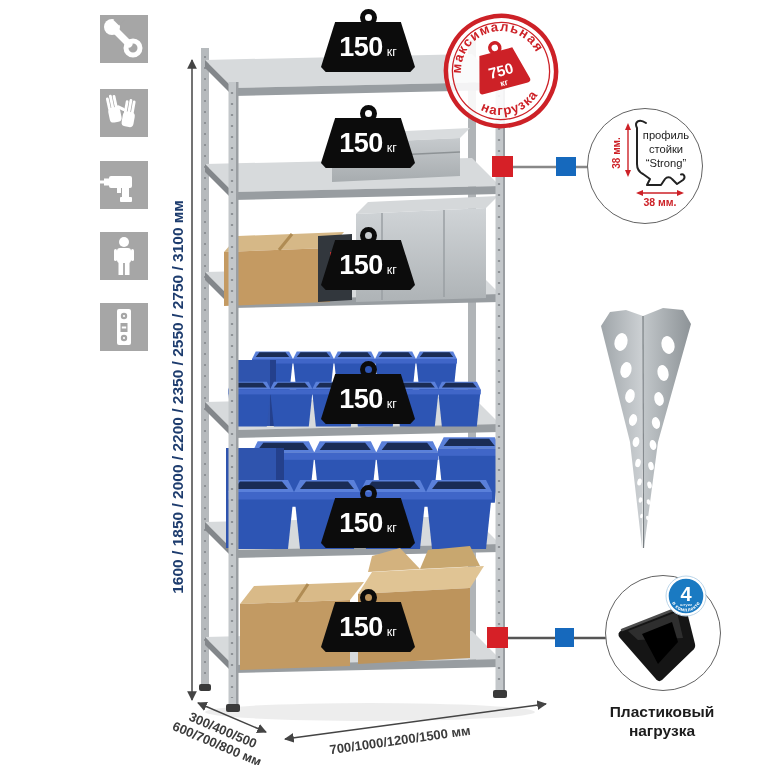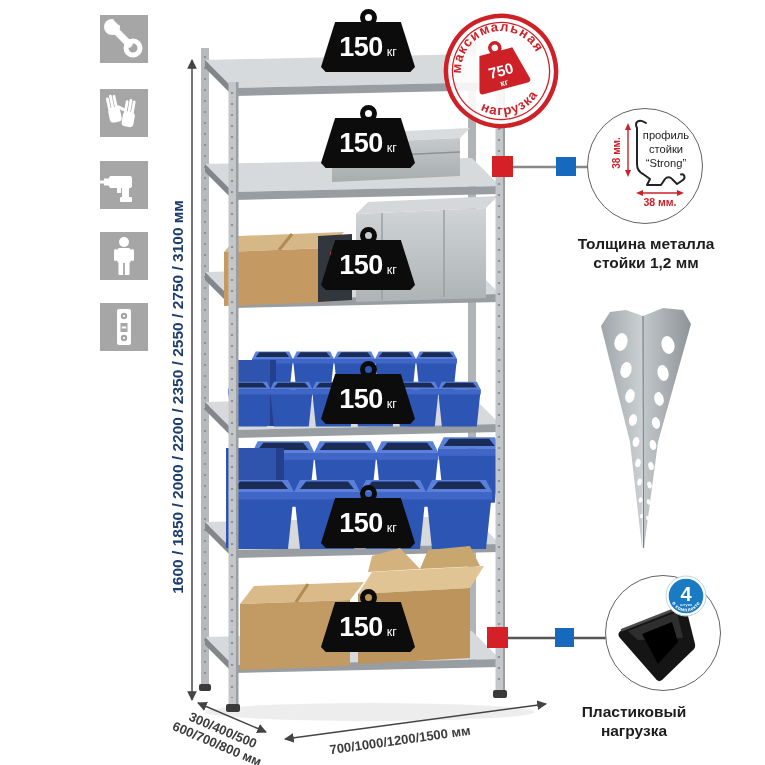--- a/index.html
+++ b/index.html
@@ -316,24 +316,20 @@
       <polygon points="55,81 55,87 48,84" fill="#cd2127"></polygon>
       <polygon points="89,81 89,87 96,84" fill="#cd2127"></polygon>
       <text x="72" y="97" text-anchor="middle" font-size="10.5" font-weight="bold" fill="#cd2127" font-family="Liberation Sans, sans-serif">38 мм.</text>
       <g font-size="11.2" fill="#1c1c1c" text-anchor="middle" font-family="Liberation Sans, sans-serif">
         <text x="78" y="30">профиль</text>
         <text x="78" y="44">стойки</text>
         <text x="78" y="58">“Strong”</text>
       </g>
     </svg>
   </div>
-  <div class="caption" style="left:556px;top:234px">
-    <span>Толщина металла</span><br>
-    <span>стойки 1,2 мм</span>
-  </div>
 
   <svg class="abs" style="left:588px;top:300px" width="125" height="252" viewBox="0 0 125 252">
     <defs>
       <linearGradient id="gL" x1="0" y1="0" x2="1" y2="0">
         <stop offset="0" stop-color="#9fa5a9"></stop>
           <stop offset="1" stop-color="#cdd1d4"></stop>
       </linearGradient>
       <linearGradient id="gR" x1="0" y1="0" x2="1" y2="0">
         <stop offset="0" stop-color="#c2c7ca"></stop>
           <stop offset="1" stop-color="#8d9397"></stop>
@@ -375,18 +371,18 @@
   <svg class="abs" style="left:665px;top:575px" width="42" height="42" viewBox="0 0 42 42">
     <circle cx="21" cy="21" r="18.5" fill="#1a7ac2" stroke="#fff" stroke-width="2.4"></circle>
     <circle cx="21" cy="21" r="20" fill="none" stroke="#bcd6ea" stroke-width="1"></circle>
     <text x="21" y="26" text-anchor="middle" font-size="20" font-weight="bold" fill="#fff" font-family="Liberation Sans, sans-serif">4</text>
     <text x="21" y="30.5" text-anchor="middle" font-size="4.4" fill="#fff" font-family="Liberation Sans, sans-serif">штуки</text>
     <path id="bArc" d="M 6.5,26.5 A 15.5,15.5 0 0 0 35.5,26.5" fill="none"></path>
     <text font-size="5" font-weight="bold" fill="#fff" letter-spacing="0.4" font-family="Liberation Sans, sans-serif">
       <textPath href="#bArc" startOffset="50%" text-anchor="middle">в комплекте</textPath>
     </text>
   </svg>
-  <div class="caption" style="left:544px;top:702px">
+  <div class="caption" style="left:572px;top:702px">
     <span>Пластиковый</span><br>
     <span>нагрузка</span>
   </div>
 
 </div>
 
 </body></html>

